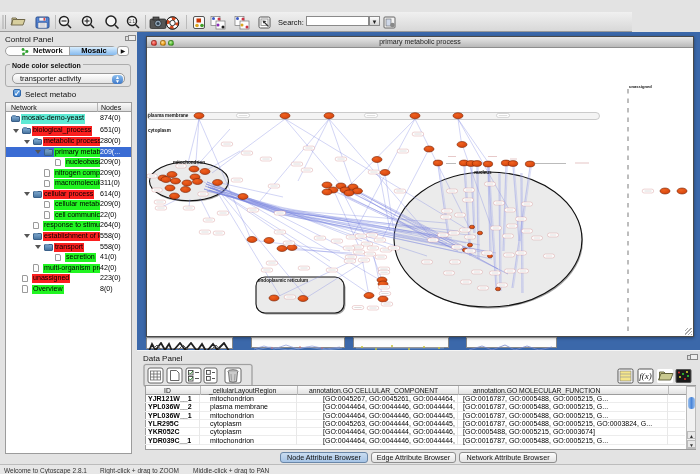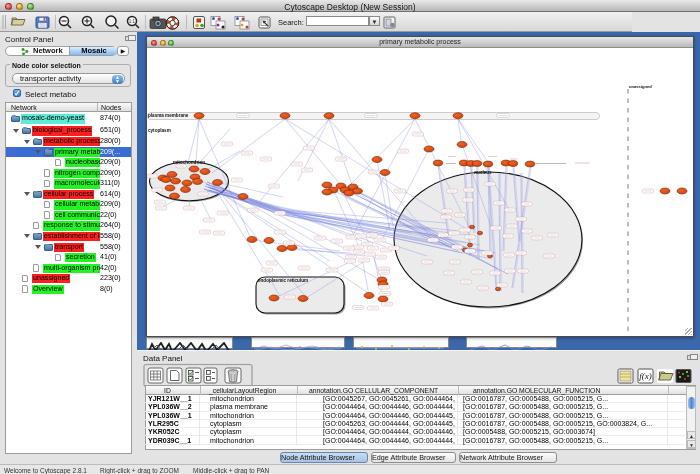--- a/index.html
+++ b/index.html
@@ -55,32 +55,26 @@
 #dhead .b { position:absolute; top:0; width:1px; height:9px; background:#bbb; }
 .drow { position:absolute; left:145px; width:540px; height:8.3px; font-size:7px; color:#000; border-bottom:0.5px solid #ececec; }
 .dc { position:absolute; top:0; white-space:nowrap; overflow:hidden; line-height:8.3px; }
 .dc1 { left:3px; width:52px; }
 .dc2 { left:65px; width:95px; }
 .dc3 { left:178px; width:135px; }
 .dc4 { left:318px; width:200px; }
 #dscroll { position:absolute; left:686px; top:386px; width:10px; height:63px; background:#f2f2f2; border:1px solid #bbb; }
 #dthumb { position:absolute; left:0.5px; top:2px; width:7px; height:12px; background:linear-gradient(90deg,#9ec2ef,#4b86d8 50%,#9ec2ef); border-radius:4px; }
 .sarr { position:absolute; left:687px; width:9px; height:8px; background:#e8e8e8; border:0.5px solid #bbb; font-size:5px; text-align:center; line-height:8px; color:#333; }
-.btab { position:absolute; top:452px; height:11px; border-radius:3px; border:1px solid #8e8e8e; background:linear-gradient(#fdfdfd,#e3e3e3); font-size:7.2px; color:#111; line-height:10px; }
+.btab { position:absolute; top:452px; height:11px; border-radius:3px; border:1px solid #8e8e8e; background:linear-gradient(#fdfdfd,#e3e3e3); font-size:7.2px; text-align:center; color:#111; line-height:10px; }
 #statusbar { position:absolute; left:0; top:464px; width:700px; height:10px; background:#e7e7e7; border-top:1px solid #bcbcbc; font-size:6.5px; color:#333; }
 #statusbar span { position:absolute; top:1.5px; }
 </style></head>
 <body>
 <div id="app">
-  <div id="titlebar">
-    <span class="tl" style="left:5px; background:radial-gradient(circle at 35% 30%, #ff9d96,#ee4d42 60%,#b3261c);"></span>
-    <span class="tl" style="left:15.5px; background:radial-gradient(circle at 35% 30%, #ffe3a0,#f5a623 60%,#c27d11);"></span>
-    <span class="tl" style="left:26.5px; background:radial-gradient(circle at 35% 30%, #c4f2a5,#5bc43b 60%,#3b8f22);"></span>
-    <span class="t">Cytoscape Desktop (New Session)</span>
-  </div>
   <div id="toolbar">
     <svg width="700" height="20" style="position:absolute;left:0;top:0;">
 
       <path d="M11 13 L13 7.5 L25 7.5 L23 13 Z M12 12.5 L12 6 L16 6 L17.5 7.5 L24 7.5" fill="#d8cf9e" stroke="#6b6345" stroke-width="0.9"></path>
 
       <rect x="36" y="5" width="13" height="11" rx="1.2" fill="#5585d6" stroke="#2c4f8c"></rect>
       <rect x="39" y="5.5" width="7" height="3.5" fill="#f0f4fa" stroke="#2c4f8c" stroke-width="0.5"></rect>
       <rect x="43.5" y="5.8" width="1.6" height="2.8" fill="#d44"></rect>
       <rect x="38" y="10.5" width="9" height="5.5" fill="#f5f5f5" stroke="#2c4f8c" stroke-width="0.5"></rect>
       <line x1="39.5" y1="12" x2="45.5" y2="12" stroke="#99a" stroke-width="0.6"></line>

